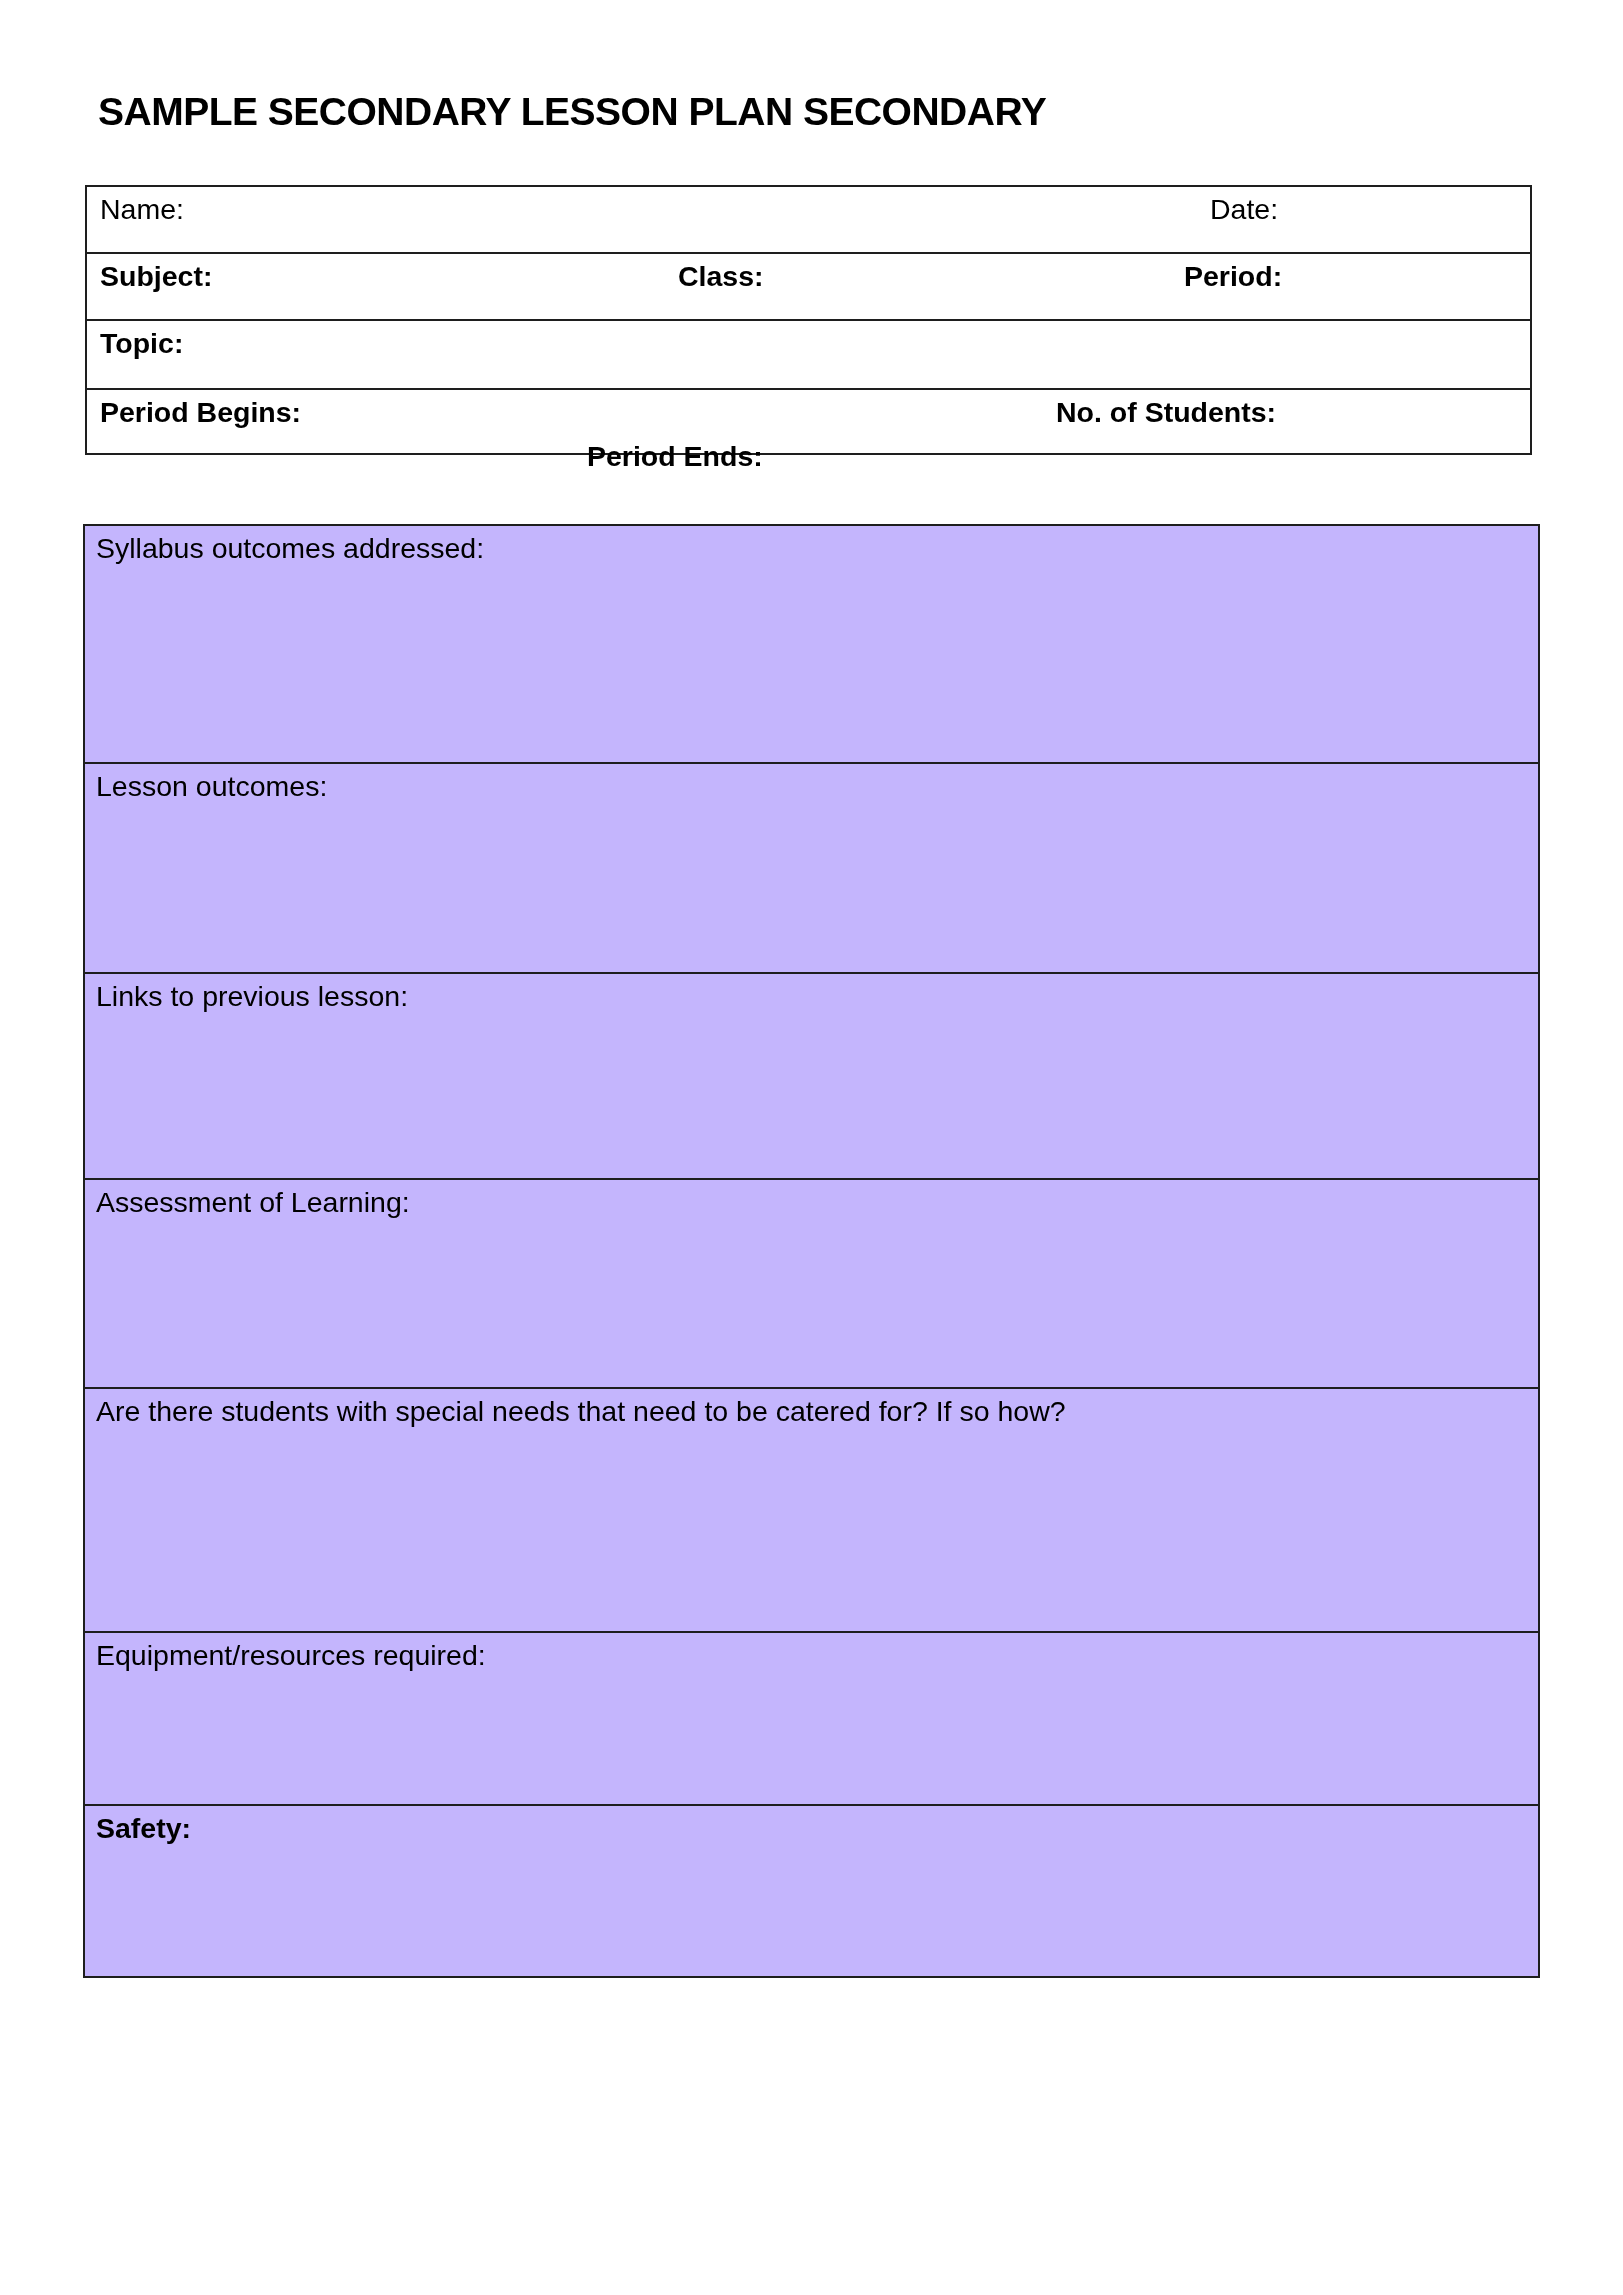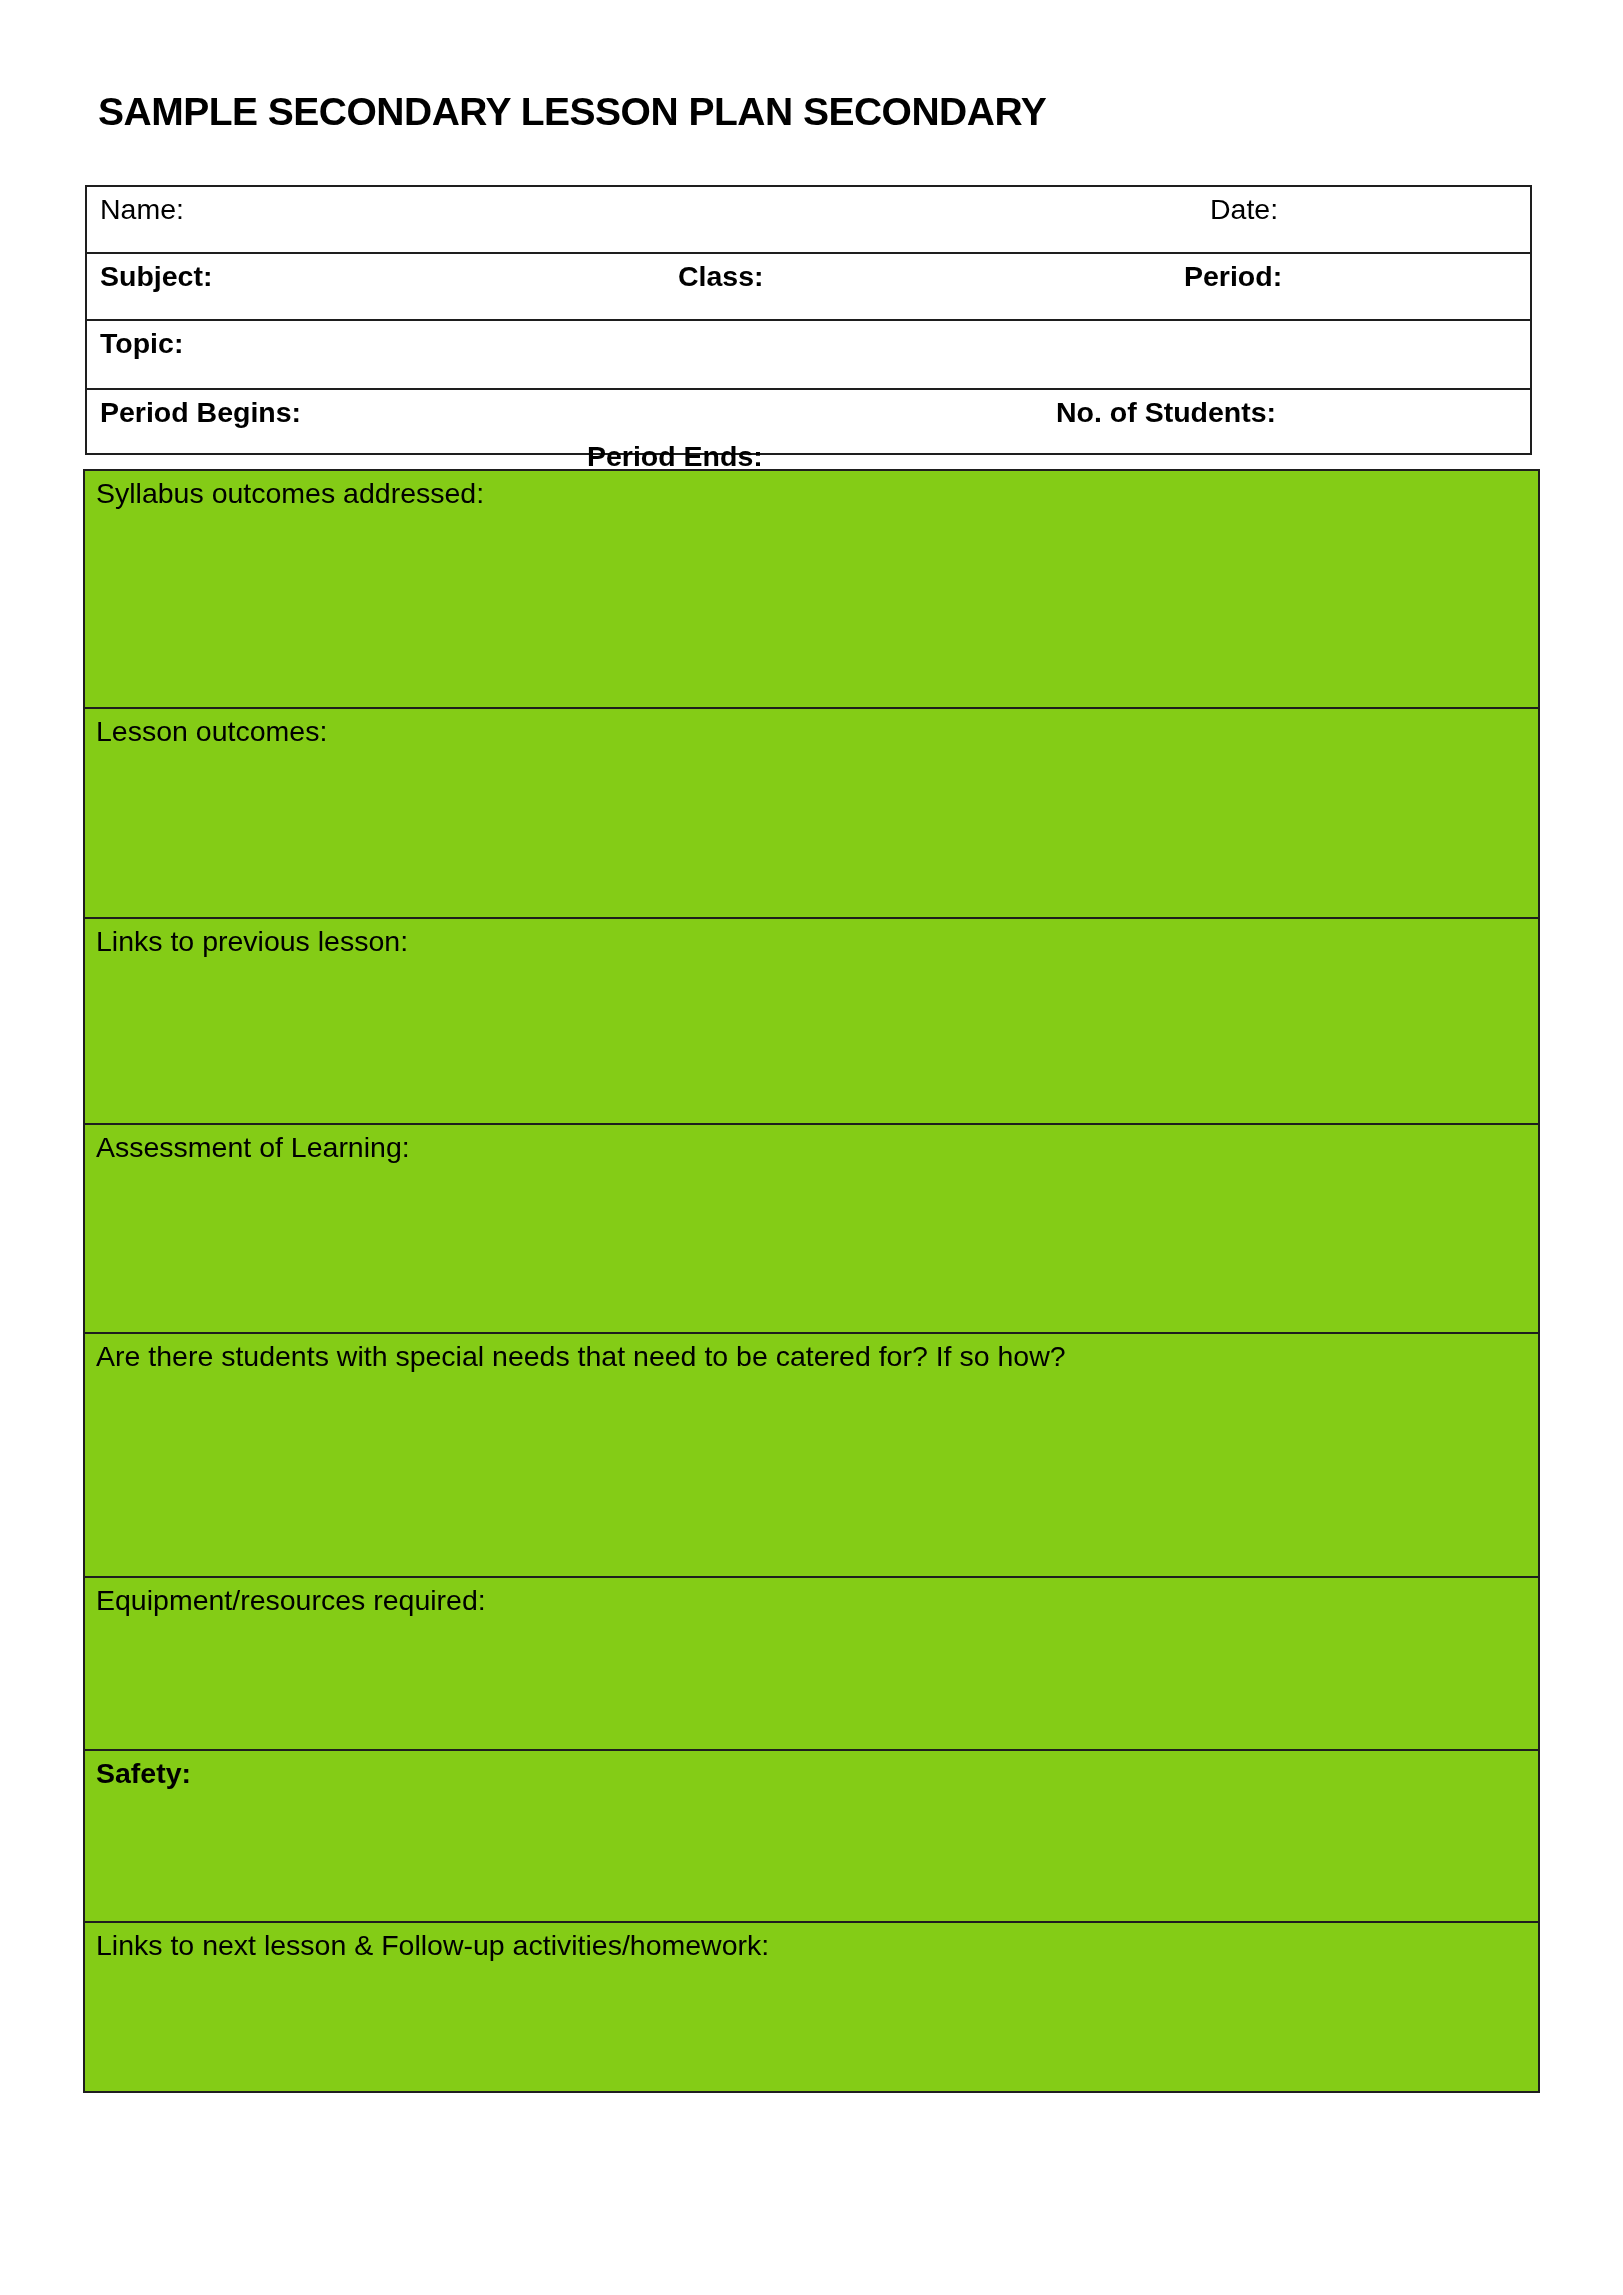--- a/index.html
+++ b/index.html
@@ -53,24 +53,24 @@
   .fill {
     position: absolute;
     z-index: 1;
     background: transparent;
   }
   .h-fill { top: 3.7px; height: 57px; }
   
   .sections-table {
     position: absolute;
     left: 83px;
-    top: 469px;
+    top: 524px;
     width: 1453px;
     border: 2.8px solid #1e1e1e;
-    background: #84cc16;
+    background: #c4b5fd;
   }
   .s-row {
     position: relative;
   }
   .s-row + .s-row {
     border-top: 2.8px solid #1e1e1e;
   }
   .s-row .lbl { left: 11px; top: 6.4px; }
   .s-fill {
     left: 5.5px;
@@ -156,19 +156,15 @@
   <div class="s-row s-row-6">
     <span class="lbl">Equipment/resources required:</span>
     <div class="fill s-fill"></div>
   </div>
 
   <div class="s-row s-row-7">
     <span class="lbl">Safety:</span>
     <div class="fill s-fill"></div>
   </div>
 
-  <div class="s-row s-row-8">
-    <span class="lbl">Links to next lesson &amp; Follow-up activities/homework:</span>
-    <div class="fill s-fill"></div>
-  </div>
 
 </div>
 
 
 </body></html>

